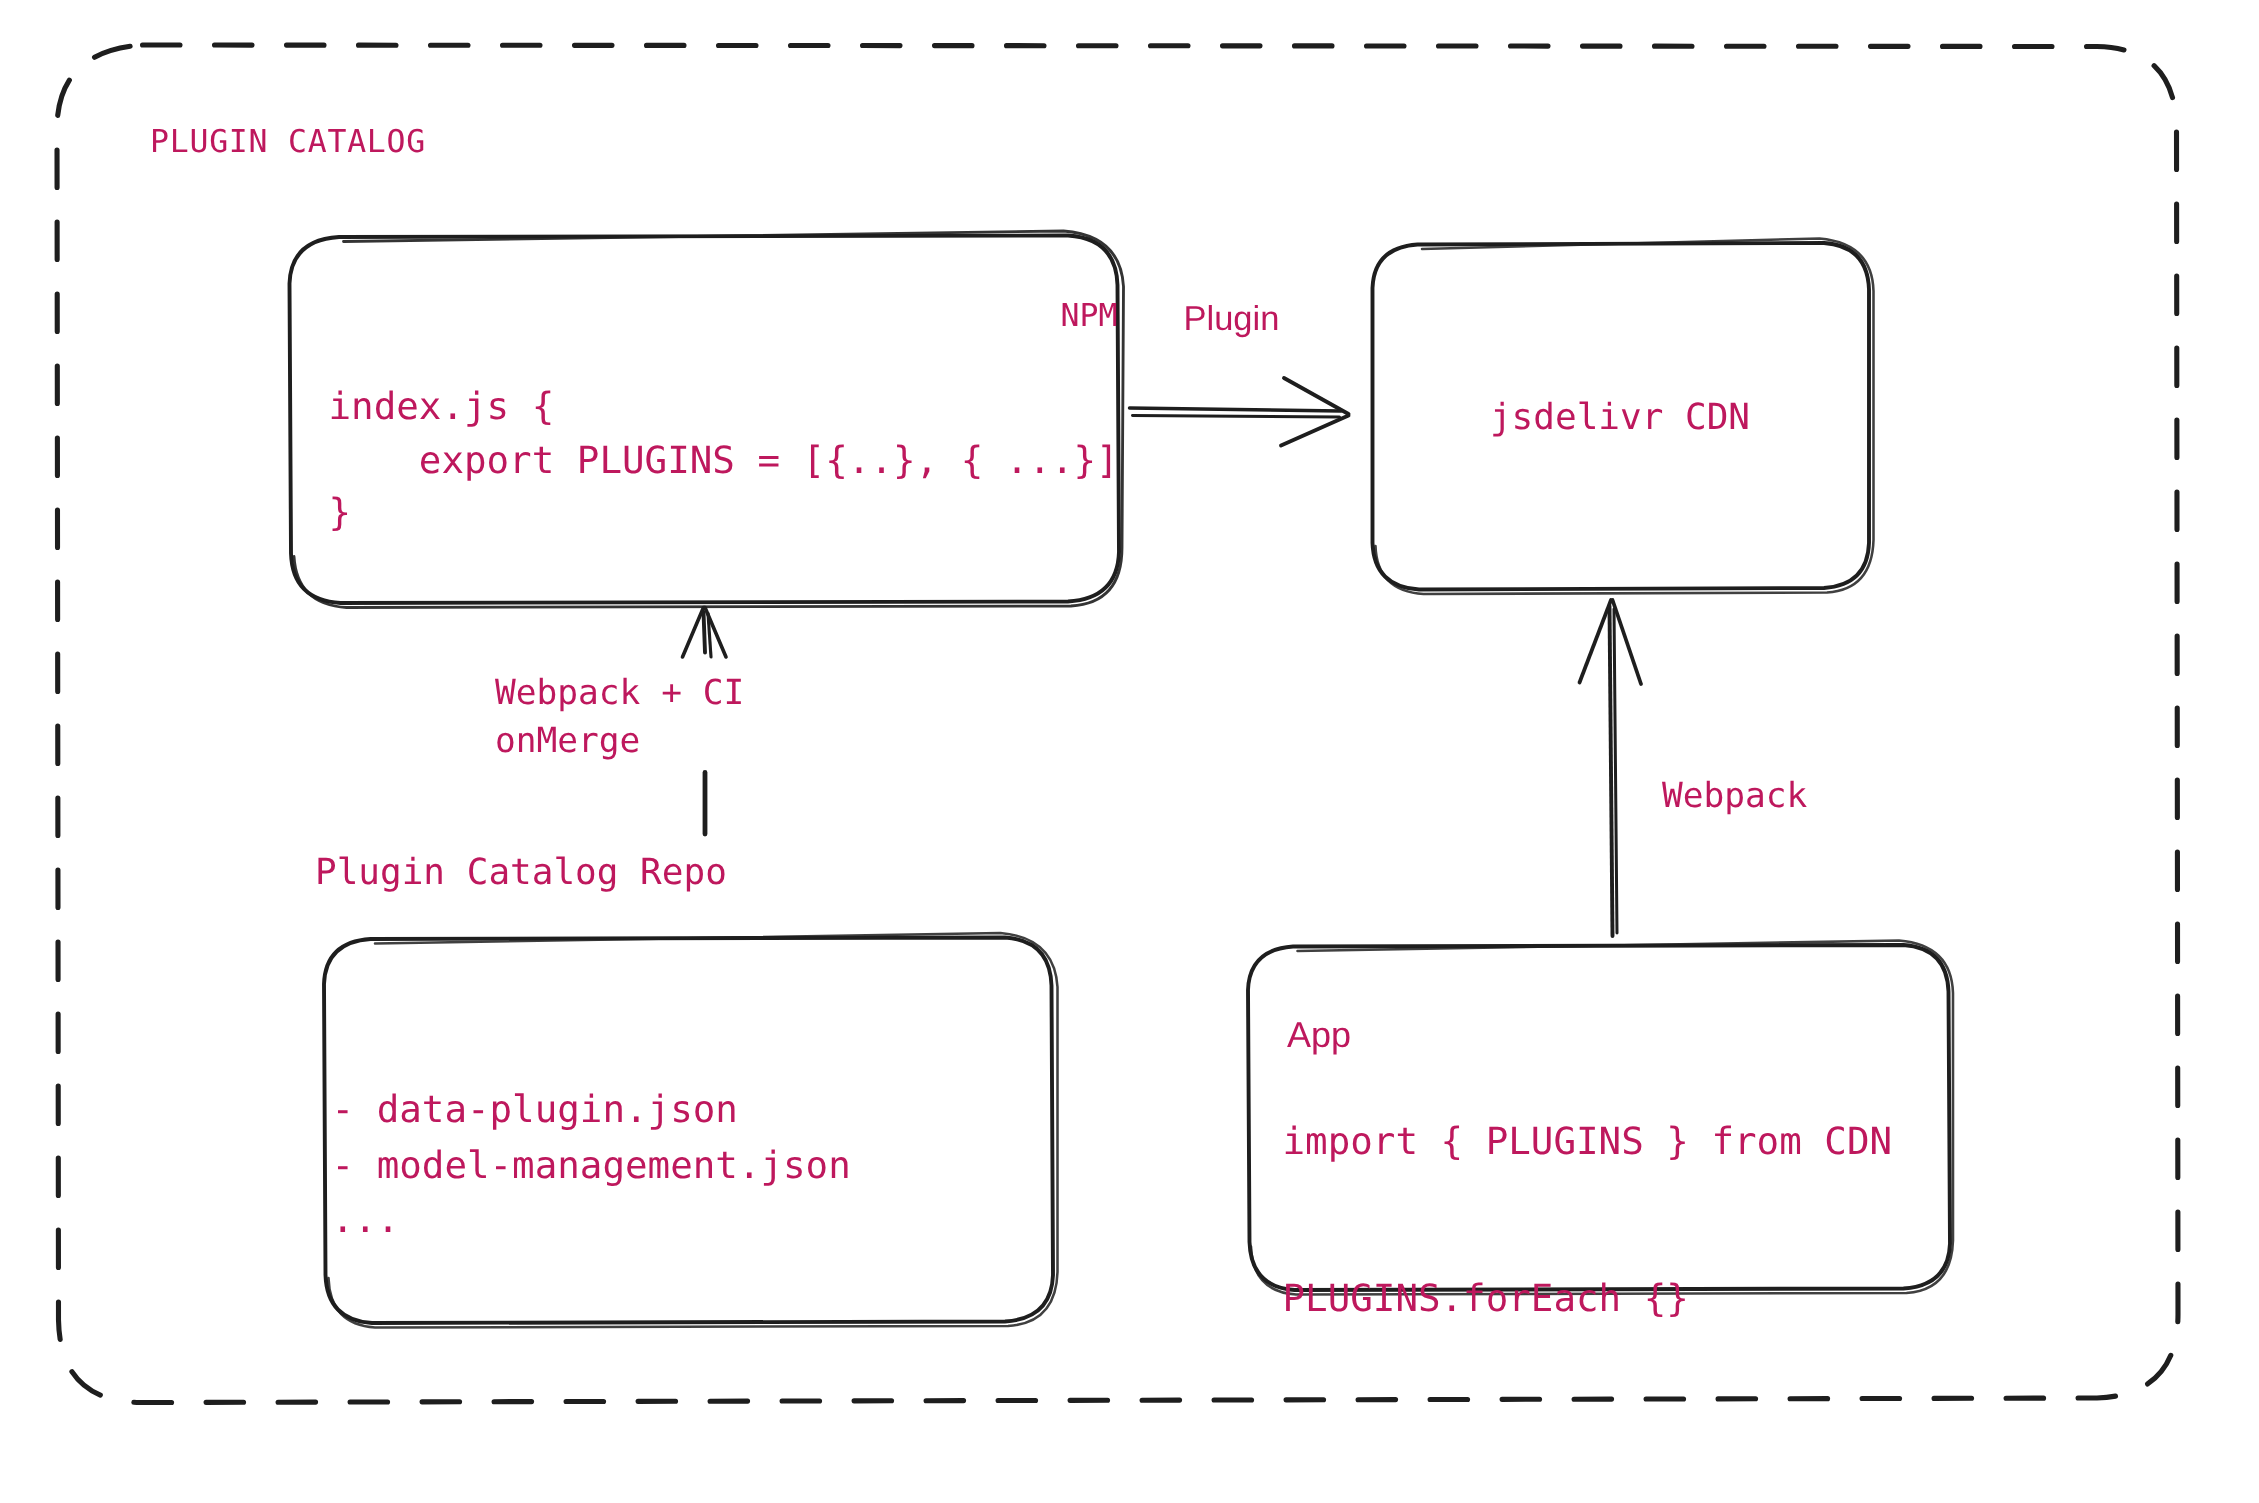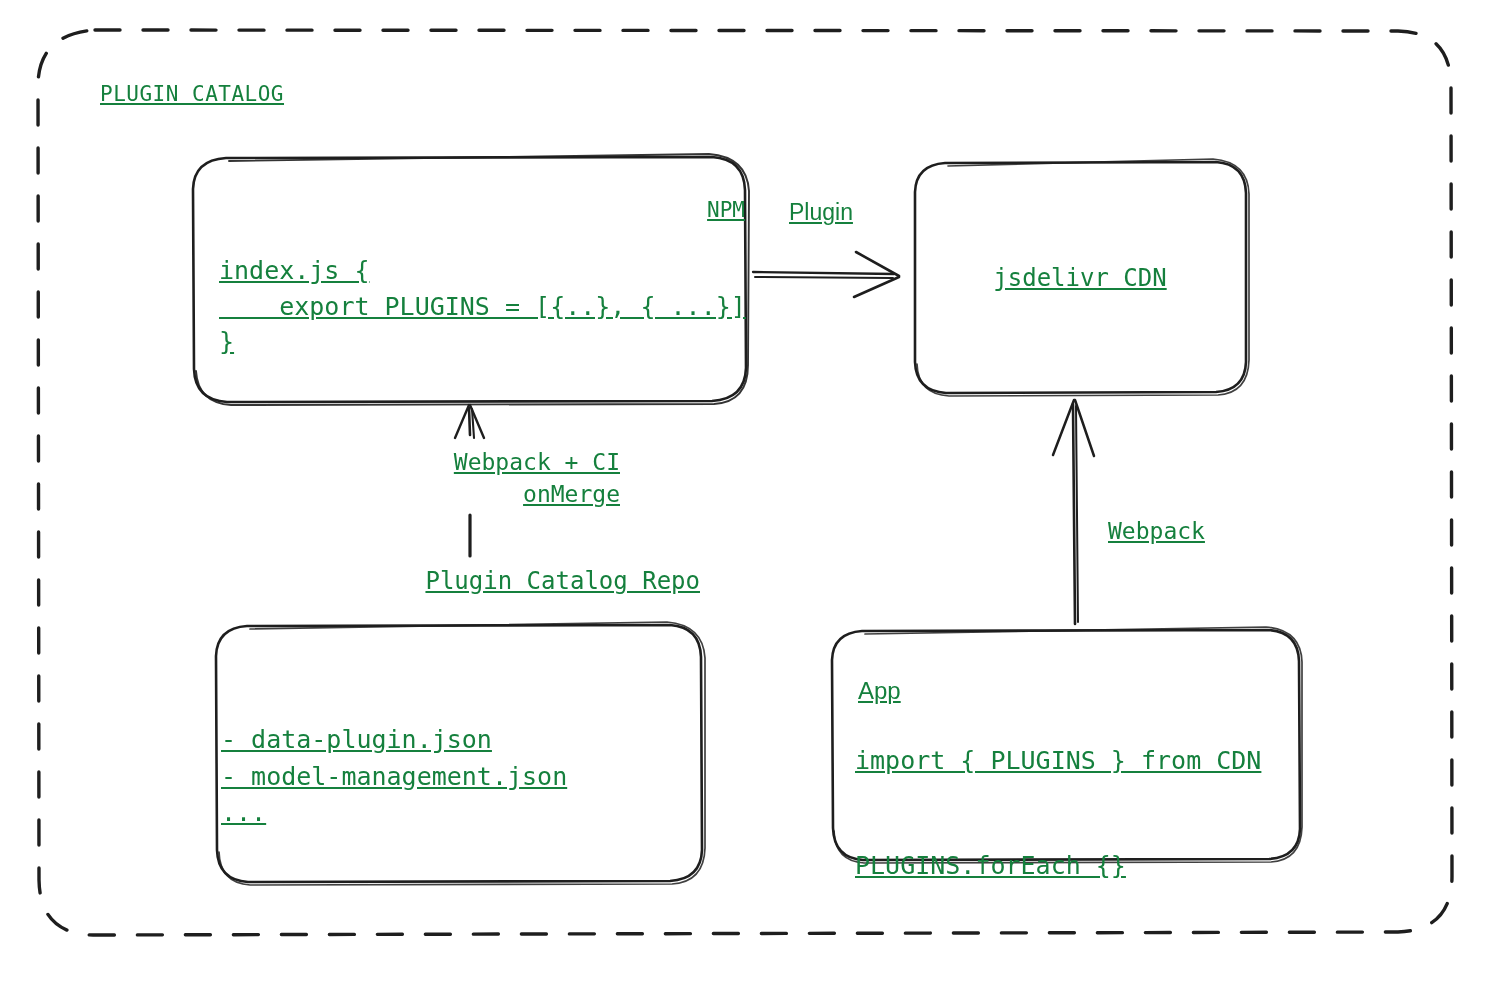--- a/index.html
+++ b/index.html
@@ -25,23 +25,22 @@
     position: absolute;
     left: 0;
     top: 0;
     width: 1506px;
     height: 1002px;
     pointer-events: none;
   }
   .txt {
     position: absolute;
     white-space: pre;
-    color: #15803d;
+    color: #be185d;
     line-height: 1.25;
-    text-decoration: underline;
   }
   .mono {
     font-family: "DejaVu Sans Mono", monospace;
   }
   .sans {
     font-family: "Liberation Sans", sans-serif;
   }
 
   
   #container-title {
@@ -77,34 +76,34 @@
 
   
   #cache-label {
     left: 789px;
     top: 198px;
     font-size: 23px;
   }
 
   
   #build-label {
-    left: 340px;
+    left: 330px;
     top: 446px;
     width: 280px;
-    text-align: right;
+    text-align: left;
     font-size: 23px;
     line-height: 1.4;
   }
 
   
   #repo-caption {
     left: 210px;
     top: 566px;
     width: 490px;
-    text-align: right;
+    text-align: left;
     font-size: 24px;
   }
 
   
   #repo-list {
     left: 221px;
     top: 706px;
     font-size: 25px;
     line-height: 1.46;
     margin-top: 16px;

